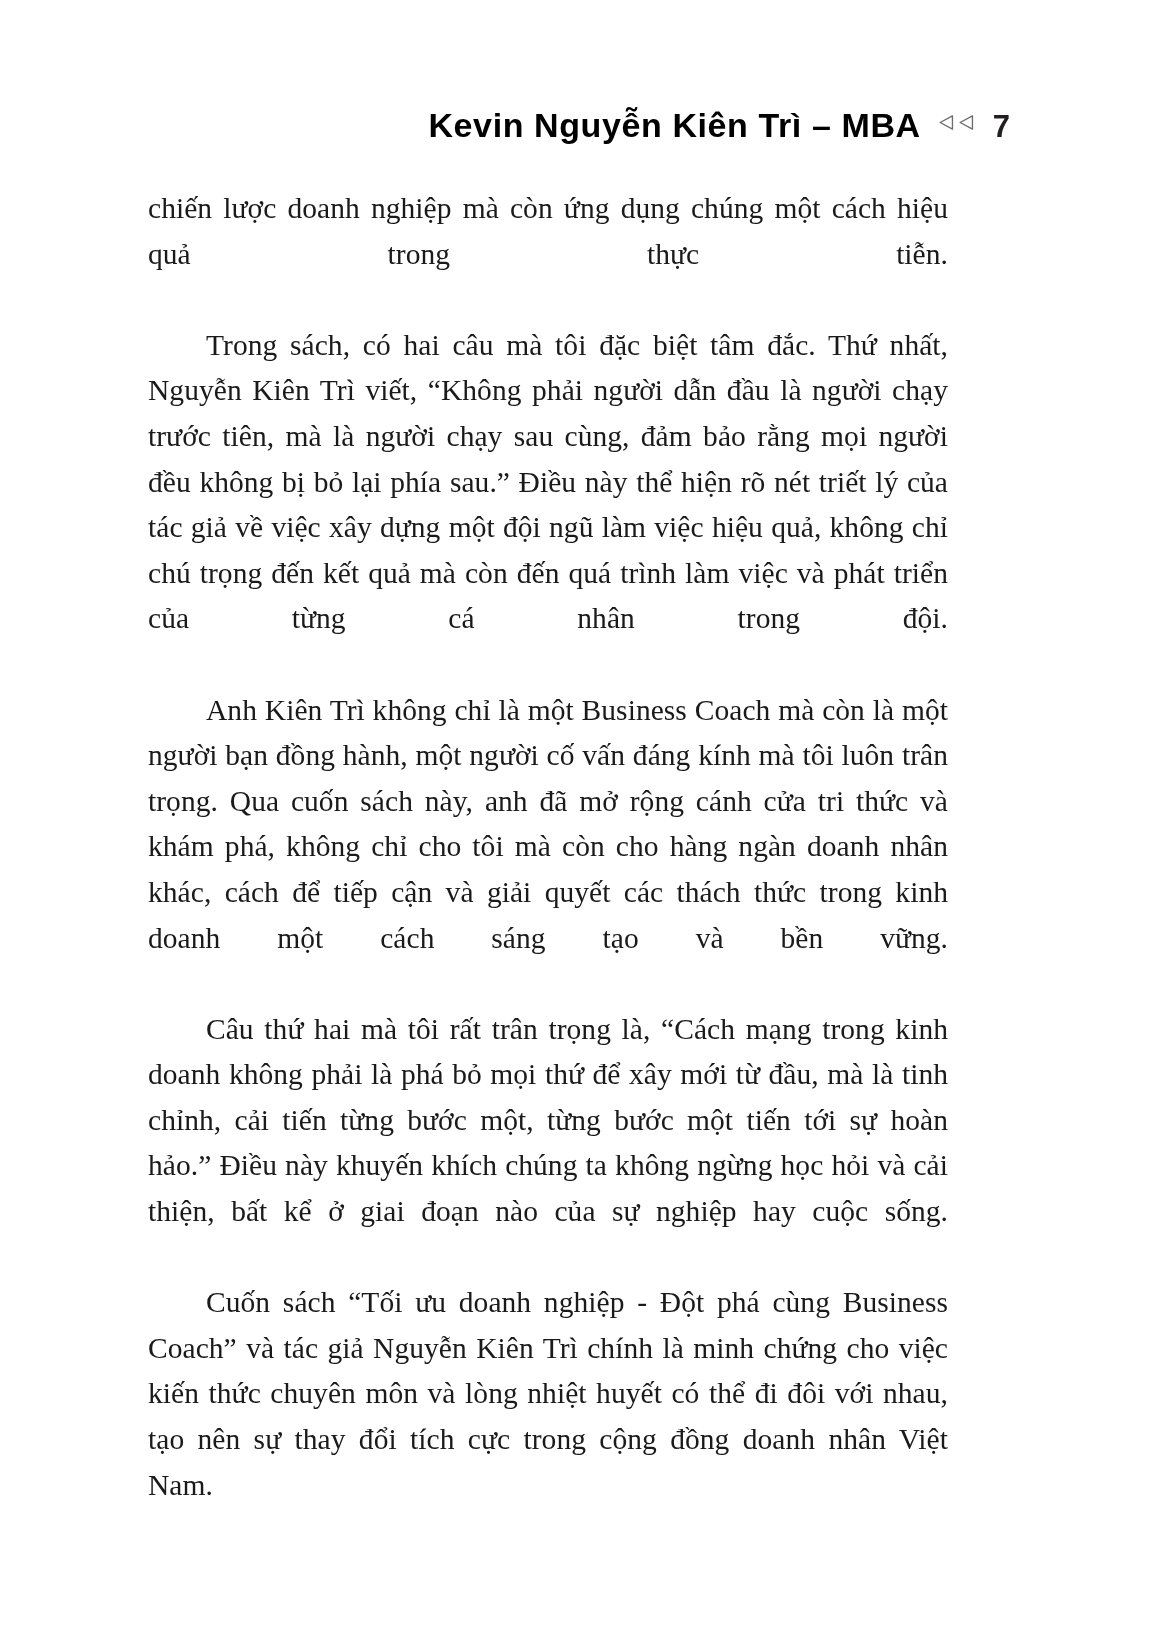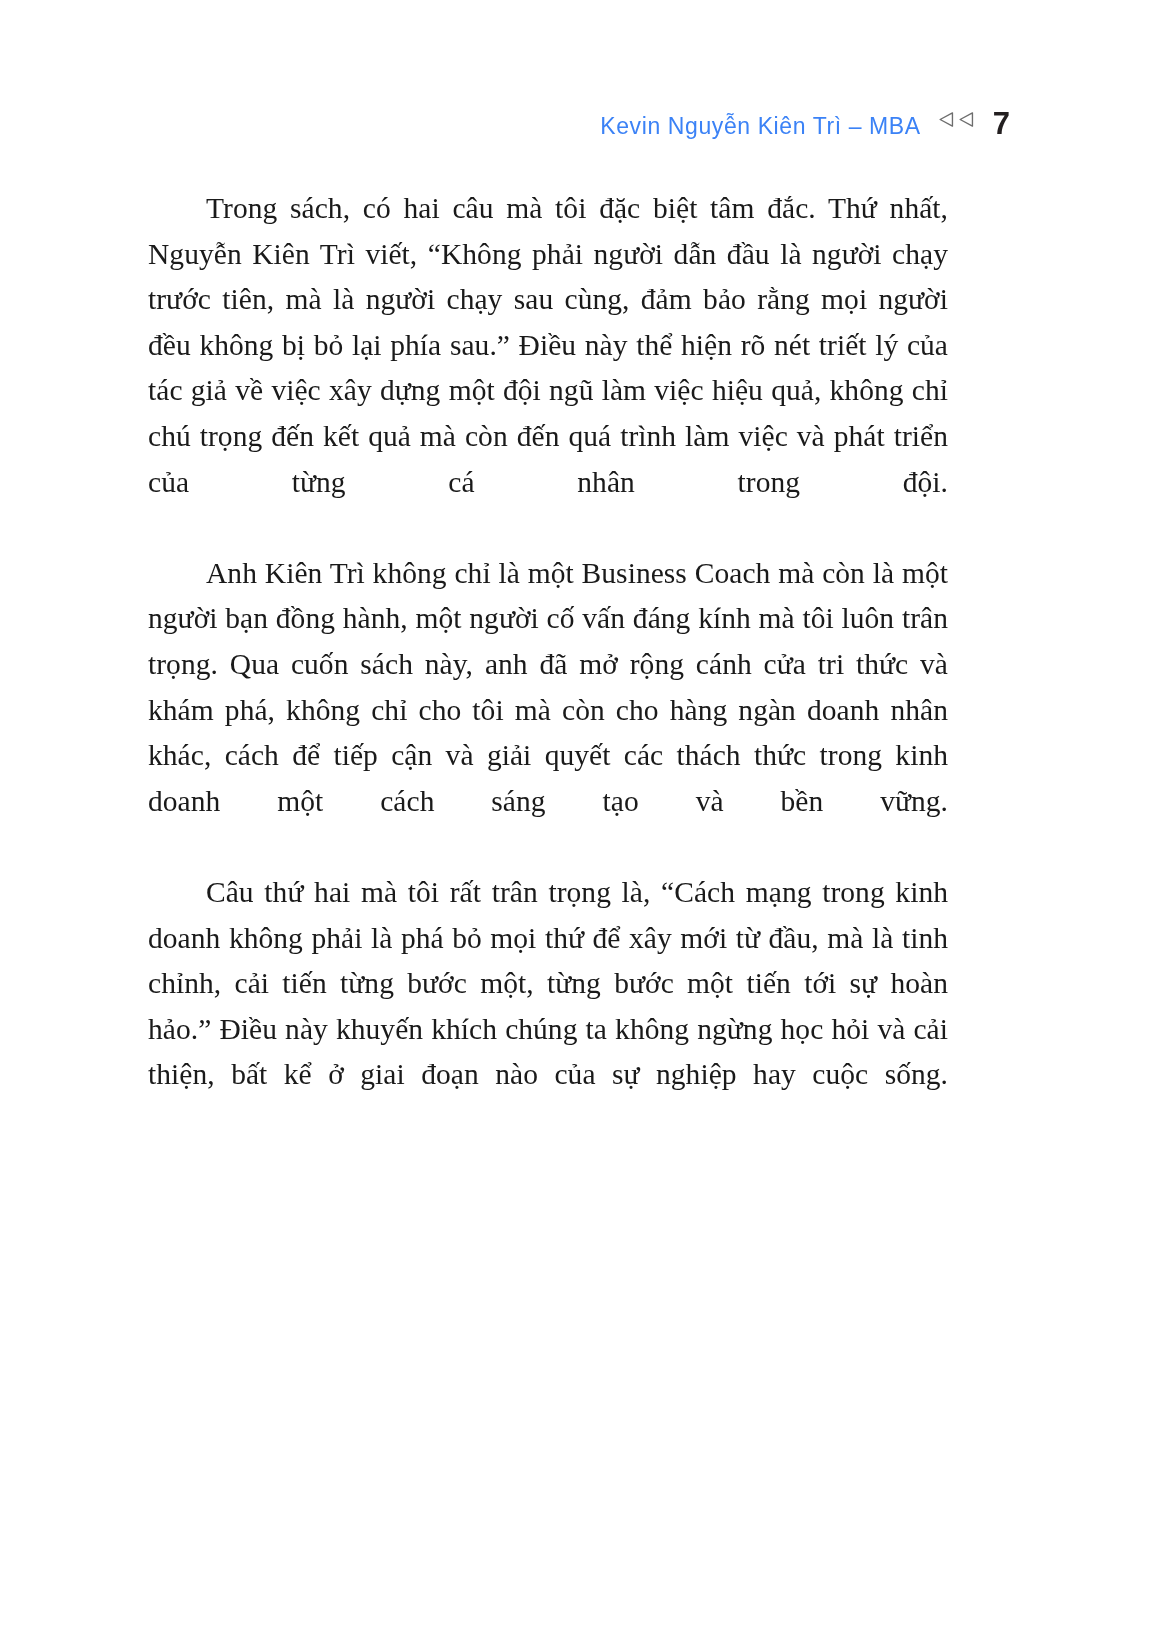--- a/index.html
+++ b/index.html
@@ -27,24 +27,24 @@
     right: 148px;
     height: 52px;
     display: flex;
     align-items: baseline;
     justify-content: flex-end;
     white-space: nowrap;
   }
 
   .header-title {
     font-family: "Liberation Sans", "DejaVu Sans", sans-serif;
-    font-size: 23px;
-    font-weight: 400;
+    font-size: 34px;
+    font-weight: 700;
     letter-spacing: 0.6px;
-    color: #3b82f6;
+    color: #000000;
     line-height: 1;
   }
 
   .header-marks {
     display: inline-flex;
     align-items: center;
     gap: 3px;
     margin-left: 17px;
     position: relative;
     top: -6px;
@@ -110,18 +110,20 @@
       </svg>
       <svg class="tri" viewBox="0 0 20 20">
         <polygon points="2.5,10 17,2.2 17,17.8" fill="none" stroke="#6d6d6d" stroke-width="1.6" stroke-linejoin="round"></polygon>
       </svg>
     </span>
 
     <span class="header-page-number">7</span>
   </div>
 
   <div class="text-block">
+    <p class="para no-indent">chiến lược doanh nghiệp mà còn ứng dụng chúng một cách hiệu quả trong thực tiễn.</p>
     <p class="para">Trong sách, có hai câu mà tôi đặc biệt tâm đắc. Thứ nhất, Nguyễn Kiên Trì viết, “Không phải người dẫn đầu là người chạy trước tiên, mà là người chạy sau cùng, đảm bảo rằng mọi người đều không bị bỏ lại phía sau.” Điều này thể hiện rõ nét triết lý của tác giả về việc xây dựng một đội ngũ làm việc hiệu quả, không chỉ chú trọng đến kết quả mà còn đến quá trình làm việc và phát triển của từng cá nhân trong đội.</p>
     <p class="para">Anh Kiên Trì không chỉ là một Business Coach mà còn là một người bạn đồng hành, một người cố vấn đáng kính mà tôi luôn trân trọng. Qua cuốn sách này, anh đã mở rộng cánh cửa tri thức và khám phá, không chỉ cho tôi mà còn cho hàng ngàn doanh nhân khác, cách để tiếp cận và giải quyết các thách thức trong kinh doanh một cách sáng tạo và bền vững.</p>
     <p class="para">Câu thứ hai mà tôi rất trân trọng là, “Cách mạng trong kinh doanh không phải là phá bỏ mọi thứ để xây mới từ đầu, mà là tinh chỉnh, cải tiến từng bước một, từng bước một tiến tới sự hoàn hảo.” Điều này khuyến khích chúng ta không ngừng học hỏi và cải thiện, bất kể ở giai đoạn nào của sự nghiệp hay cuộc sống.</p>
+    <p class="para">Cuốn sách “Tối ưu doanh nghiệp - Đột phá cùng Business Coach” và tác giả Nguyễn Kiên Trì chính là minh chứng cho việc kiến thức chuyên môn và lòng nhiệt huyết có thể đi đôi với nhau, tạo nên sự thay đổi tích cực trong cộng đồng doanh nhân Việt Nam.</p>
   </div>
 
 </div>
 
 </body></html>

